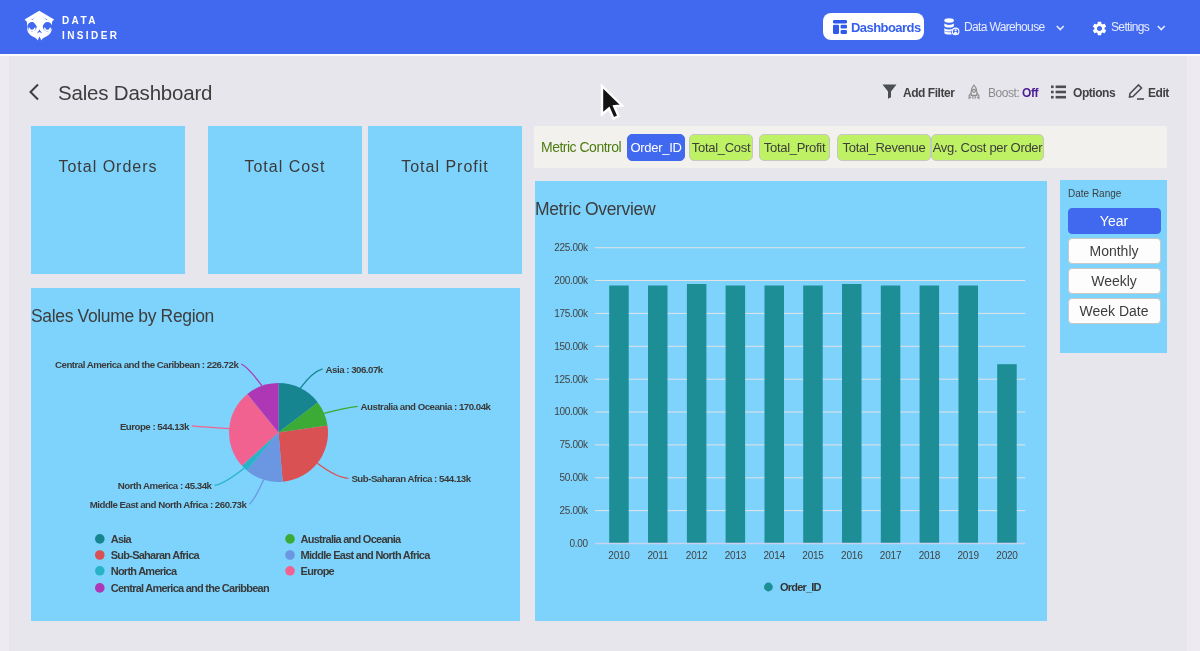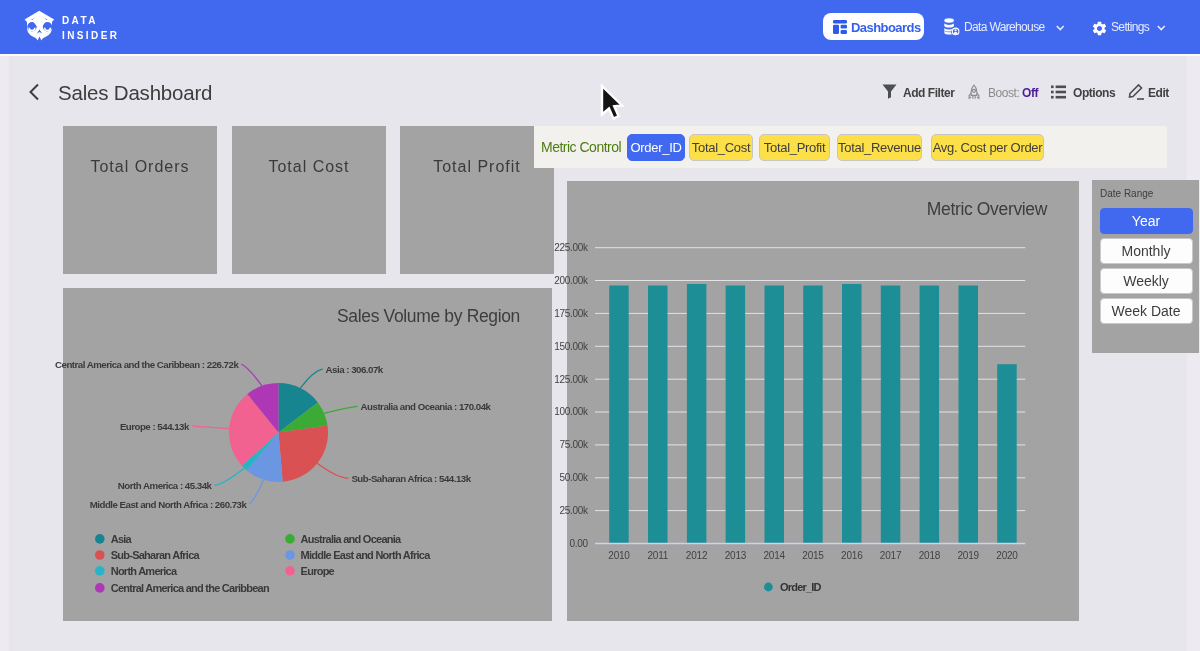--- a/index.html
+++ b/index.html
@@ -10,38 +10,38 @@
 #header { position:absolute; left:0; top:0; width:1200px; height:54px; background:#4169f0; }
 #underline { position:absolute; left:0; top:54px; width:1200px; height:2px; background:#fbfaf8; }
 #logo-text { position:absolute; left:62px; top:12.5px; color:#fff; font-size:10px; font-weight:bold; letter-spacing:2.4px; line-height:15px; }
 #dash-btn { position:absolute; left:823px; top:13px; width:101px; height:27px; background:#fff; border-radius:8px; color:#3560ee; font-size:13px; font-weight:bold; letter-spacing:-0.45px; white-space:nowrap; }
 #dash-btn span { position:absolute; left:28px; top:7px; letter-spacing:-0.55px; }
 .hnav { position:absolute; top:0; height:54px; color:#e7ecfd; font-size:12px; letter-spacing:-0.65px; }
 
 #title { position:absolute; left:58px; top:81px; font-size:20.5px; color:#3d3d3d; letter-spacing:-0.2px; }
 .act { position:absolute; top:85.5px; font-size:12px; font-weight:bold; color:#424242; letter-spacing:-0.45px; white-space:nowrap; }
 
-.card { position:absolute; background:#a3a3a3;margin-left:32px; }
+.card { position:absolute; background:#7dd3fc; }
 .kpi { width:154px; height:148px; top:126px; }
 .kpi .t { position:absolute; width:100%; text-align:center; top:32px; font-size:16px; font-weight:normal; color:#3a3a3a; letter-spacing:1px; }
 .kpi .v { position:absolute; width:100%; text-align:center; top:72px; font-size:44px; font-weight:bold; color:#3d3d3d; letter-spacing:0.6px;}
 
 #mstrip { position:absolute; left:534px; top:126px; width:633px; height:42px; background:#f2f1ee; }
 #mstrip .lbl { position:absolute; left:7px; top:13px; font-size:14px; color:#4d7c0f; letter-spacing:-0.5px; }
-.mbtn { position:absolute; top:134px; height:27px; background:#fde047; border:1px solid #c6c6c6; border-radius:5px; font-size:13px; color:#3d3d3d; text-align:center; line-height:25px; white-space:nowrap; letter-spacing:-0.3px; }
+.mbtn { position:absolute; top:134px; height:27px; background:#bef264; border:1px solid #c6c6c6; border-radius:5px; font-size:13px; color:#3d3d3d; text-align:center; line-height:25px; white-space:nowrap; letter-spacing:-0.3px; }
 .mbtn.sel { background:#4169f0; border-color:#4169f0; color:#fff; }
 
 #daterange { left:1060px; top:180px; width:107px; height:173px; }
 #daterange .hd { position:absolute; left:8px; top:8px; font-size:10px; color:#3d3d3d; }
 .dbtn { position:absolute; left:7.5px; width:93px; height:25.5px; background:#fdfdfd; border:1px solid #c9c9c9; border-radius:4px; font-size:14px; color:#3d3d3d; text-align:center; line-height:24px; }
 .dbtn.sel { background:#4169f0; border-color:#4169f0; color:#fff; }
 
 #piecard { left:31px; top:288px; width:489px; height:333px; }
 #barcard { left:535px; top:181px; width:512px; height:440px; }
-.ctitle { position:absolute; width:100%; text-align:right; font-size:17.5px; color:#3d3d3d; letter-spacing:-0.35px;padding-left:24px; }
+.ctitle { position:absolute; width:100%; text-align:left; font-size:17.5px; color:#3d3d3d; letter-spacing:-0.35px; }
 </style>
 </head>
 <body>
 <div id="header"></div>
 <div id="underline"></div>
 <div class="abs" style="left:0; top:56px; width:9px; height:595px; background:#edebf1;"></div>
 <div class="abs" style="left:1187px; top:56px; width:13px; height:595px; background:#edebf1;"></div>
 
 <svg class="abs" style="left:25px; top:10.5px;" width="29" height="31" viewBox="0 0 29 31">
   <path d="M2,9 L27,9 L27,16 C27,21.3 24.5,23.9 20.8,25.8 C18.6,26.9 17.2,27.6 16.4,29.6 L14.5,25.4 L12.6,29.6 C11.8,27.6 10.4,26.9 8.2,25.8 C4.5,23.9 2,21.3 2,16 Z" fill="#fff"></path>
@@ -123,34 +123,34 @@
 <div class="act" style="left:1073px;">Options</div>
 <svg class="abs" style="left:1128px; top:83px;" width="16" height="16" viewBox="0 0 16 16">
   <path d="M2 10.5 L10.5 2 L13.5 5 L5 13.5 L1.5 14 Z" fill="none" stroke="#4b4f54" stroke-width="1.6"></path>
   <path d="M9 16 L16 16" stroke="#4b4f54" stroke-width="1.6"></path>
 </svg>
 <div class="act" style="left:1148px;">Edit</div>
 
 <div class="card kpi" style="left:31px;">
     <div class="t">Total Orders</div>
   </div>
-<div class="card kpi" style="left:200px;">
+<div class="card kpi" style="left:208px;">
     <div class="t">Total Cost</div>
   </div>
 <div class="card kpi" style="left:368px;">
     <div class="t">Total Profit</div>
   </div>
 
 <div id="mstrip">
     <span class="lbl" style="position:absolute;">Metric Control</span>
   </div>
 <div class="mbtn sel" style="left:627px; width:58px;">Order_ID</div>
 <div class="mbtn" style="left:689px; width:64px;">Total_Cost</div>
 <div class="mbtn" style="left:759px; width:71px;">Total_Profit</div>
-<div class="mbtn" style="left:837px; width:85px;">Total_Revenue</div>
+<div class="mbtn" style="left:837px; width:94px;">Total_Revenue</div>
 <div class="mbtn" style="left:931px; width:113px;">Avg. Cost per Order</div>
 
 <div class="card" id="barcard"></div>
 <div class="ctitle" style="left:535px; width:512px; top:199px;">Metric Overview</div>
 <svg class="abs" style="left:535px; top:181px;" width="512" height="440" viewBox="0 0 512 440" id="barsvg">
 <line x1="60" y1="329.6" x2="490.3" y2="329.6" stroke="#e2e2e7" stroke-width="1"></line>
 <line x1="60" y1="296.8" x2="490.3" y2="296.8" stroke="#e2e2e7" stroke-width="1"></line>
 <line x1="60" y1="263.9" x2="490.3" y2="263.9" stroke="#e2e2e7" stroke-width="1"></line>
 <line x1="60" y1="231.0" x2="490.3" y2="231.0" stroke="#e2e2e7" stroke-width="1"></line>
 <line x1="60" y1="198.2" x2="490.3" y2="198.2" stroke="#e2e2e7" stroke-width="1"></line>

